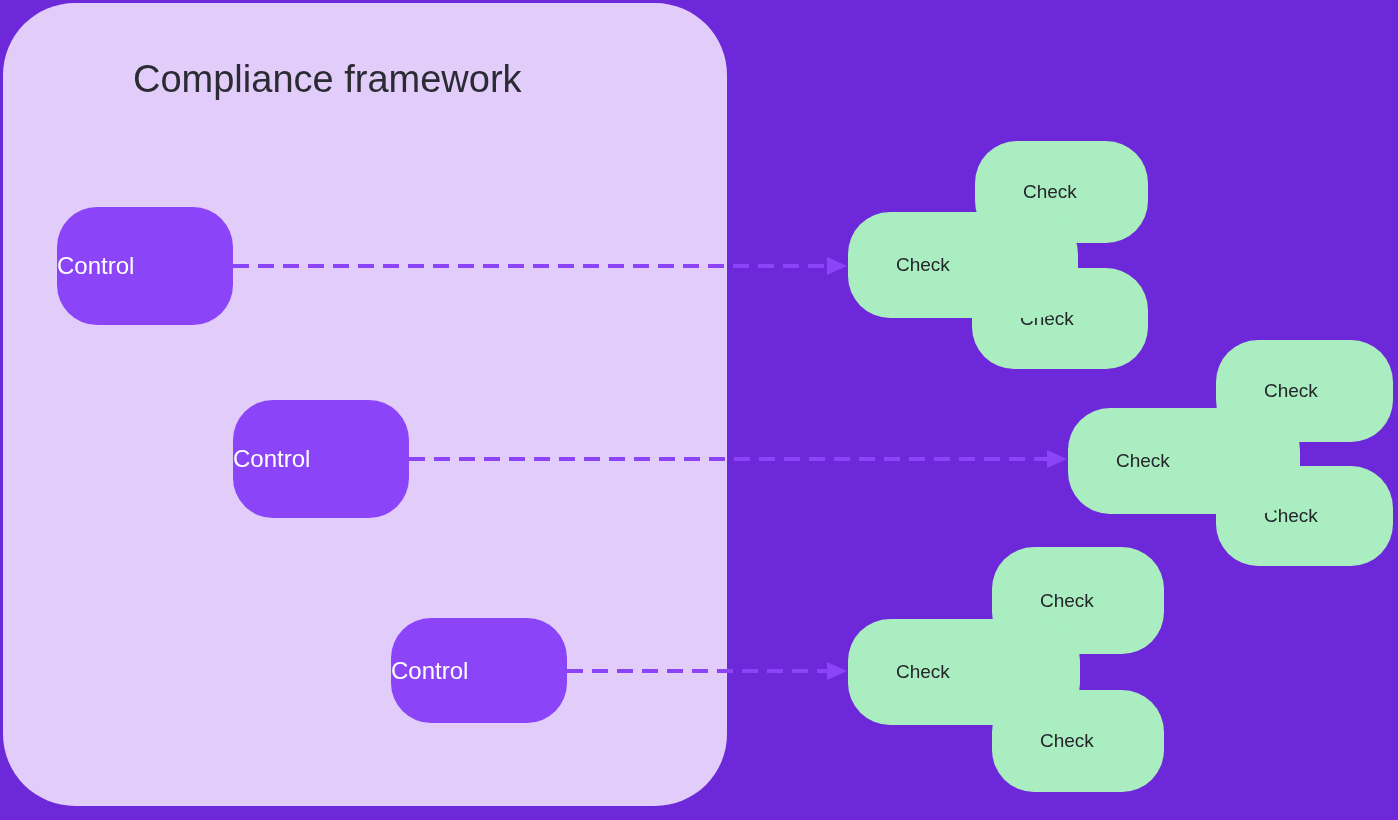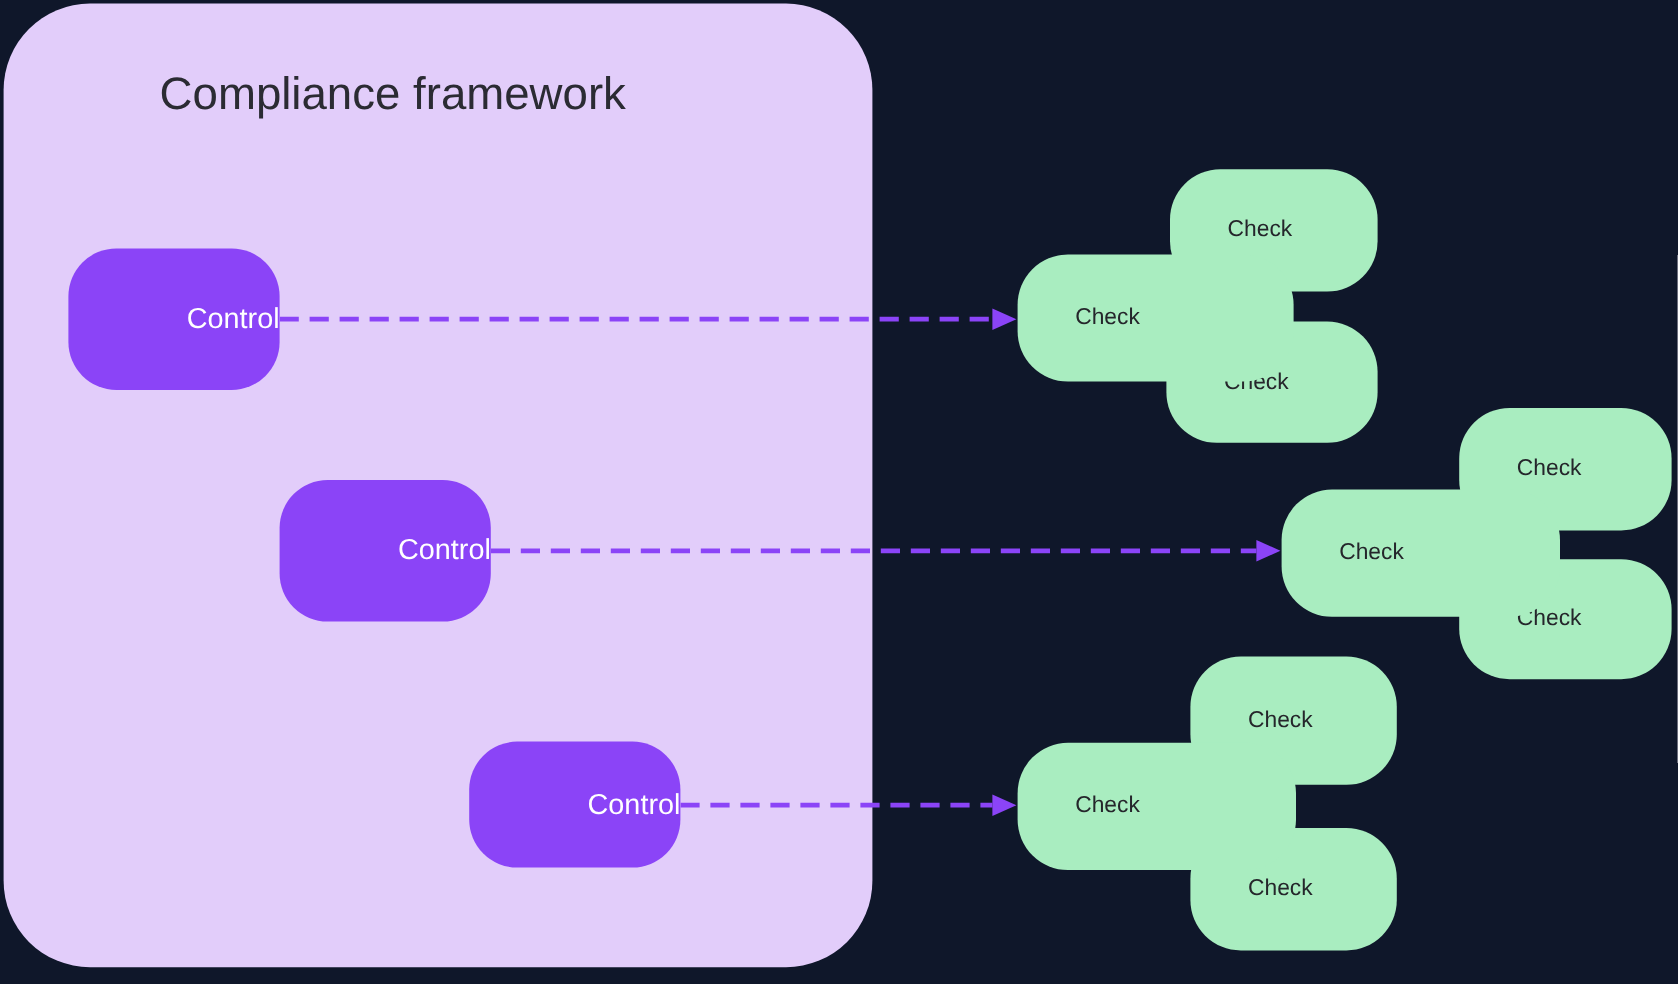--- a/index.html
+++ b/index.html
@@ -10,21 +10,21 @@
   body {
     width: 1398px;
     height: 820px;
     font-family: "Liberation Sans", sans-serif;
     overflow: hidden;
   }
   #canvas {
     position: relative;
     width: 1398px;
     height: 820px;
-    background: #0f172a;
+    background: #6d28d9;
   }
 
   
   .framework-panel {
     position: absolute;
     left: 3px;
     top: 3px;
     width: 724px;
     height: 803px;
     background: #e2cdfa;
@@ -42,21 +42,21 @@
     letter-spacing: 0px;
   }
 
   
   .control-pill {
     position: absolute;
     background: #8b44f7;
     border-radius: 40px;
     display: flex;
     align-items: center;
-    justify-content: flex-end;
+    justify-content: flex-start;
     color: #ffffff;
     font-size: 24px;
     box-sizing: border-box;
   }
   .control-pill .pill-label { pointer-events: none; }
 
   .control-1 { left: 57px;  top: 207px; width: 176px; height: 118px; }
   .control-2 { left: 233px; top: 400px; width: 176px; height: 118px; }
   .control-3 { left: 391px; top: 618px; width: 176px; height: 105px; }
 

